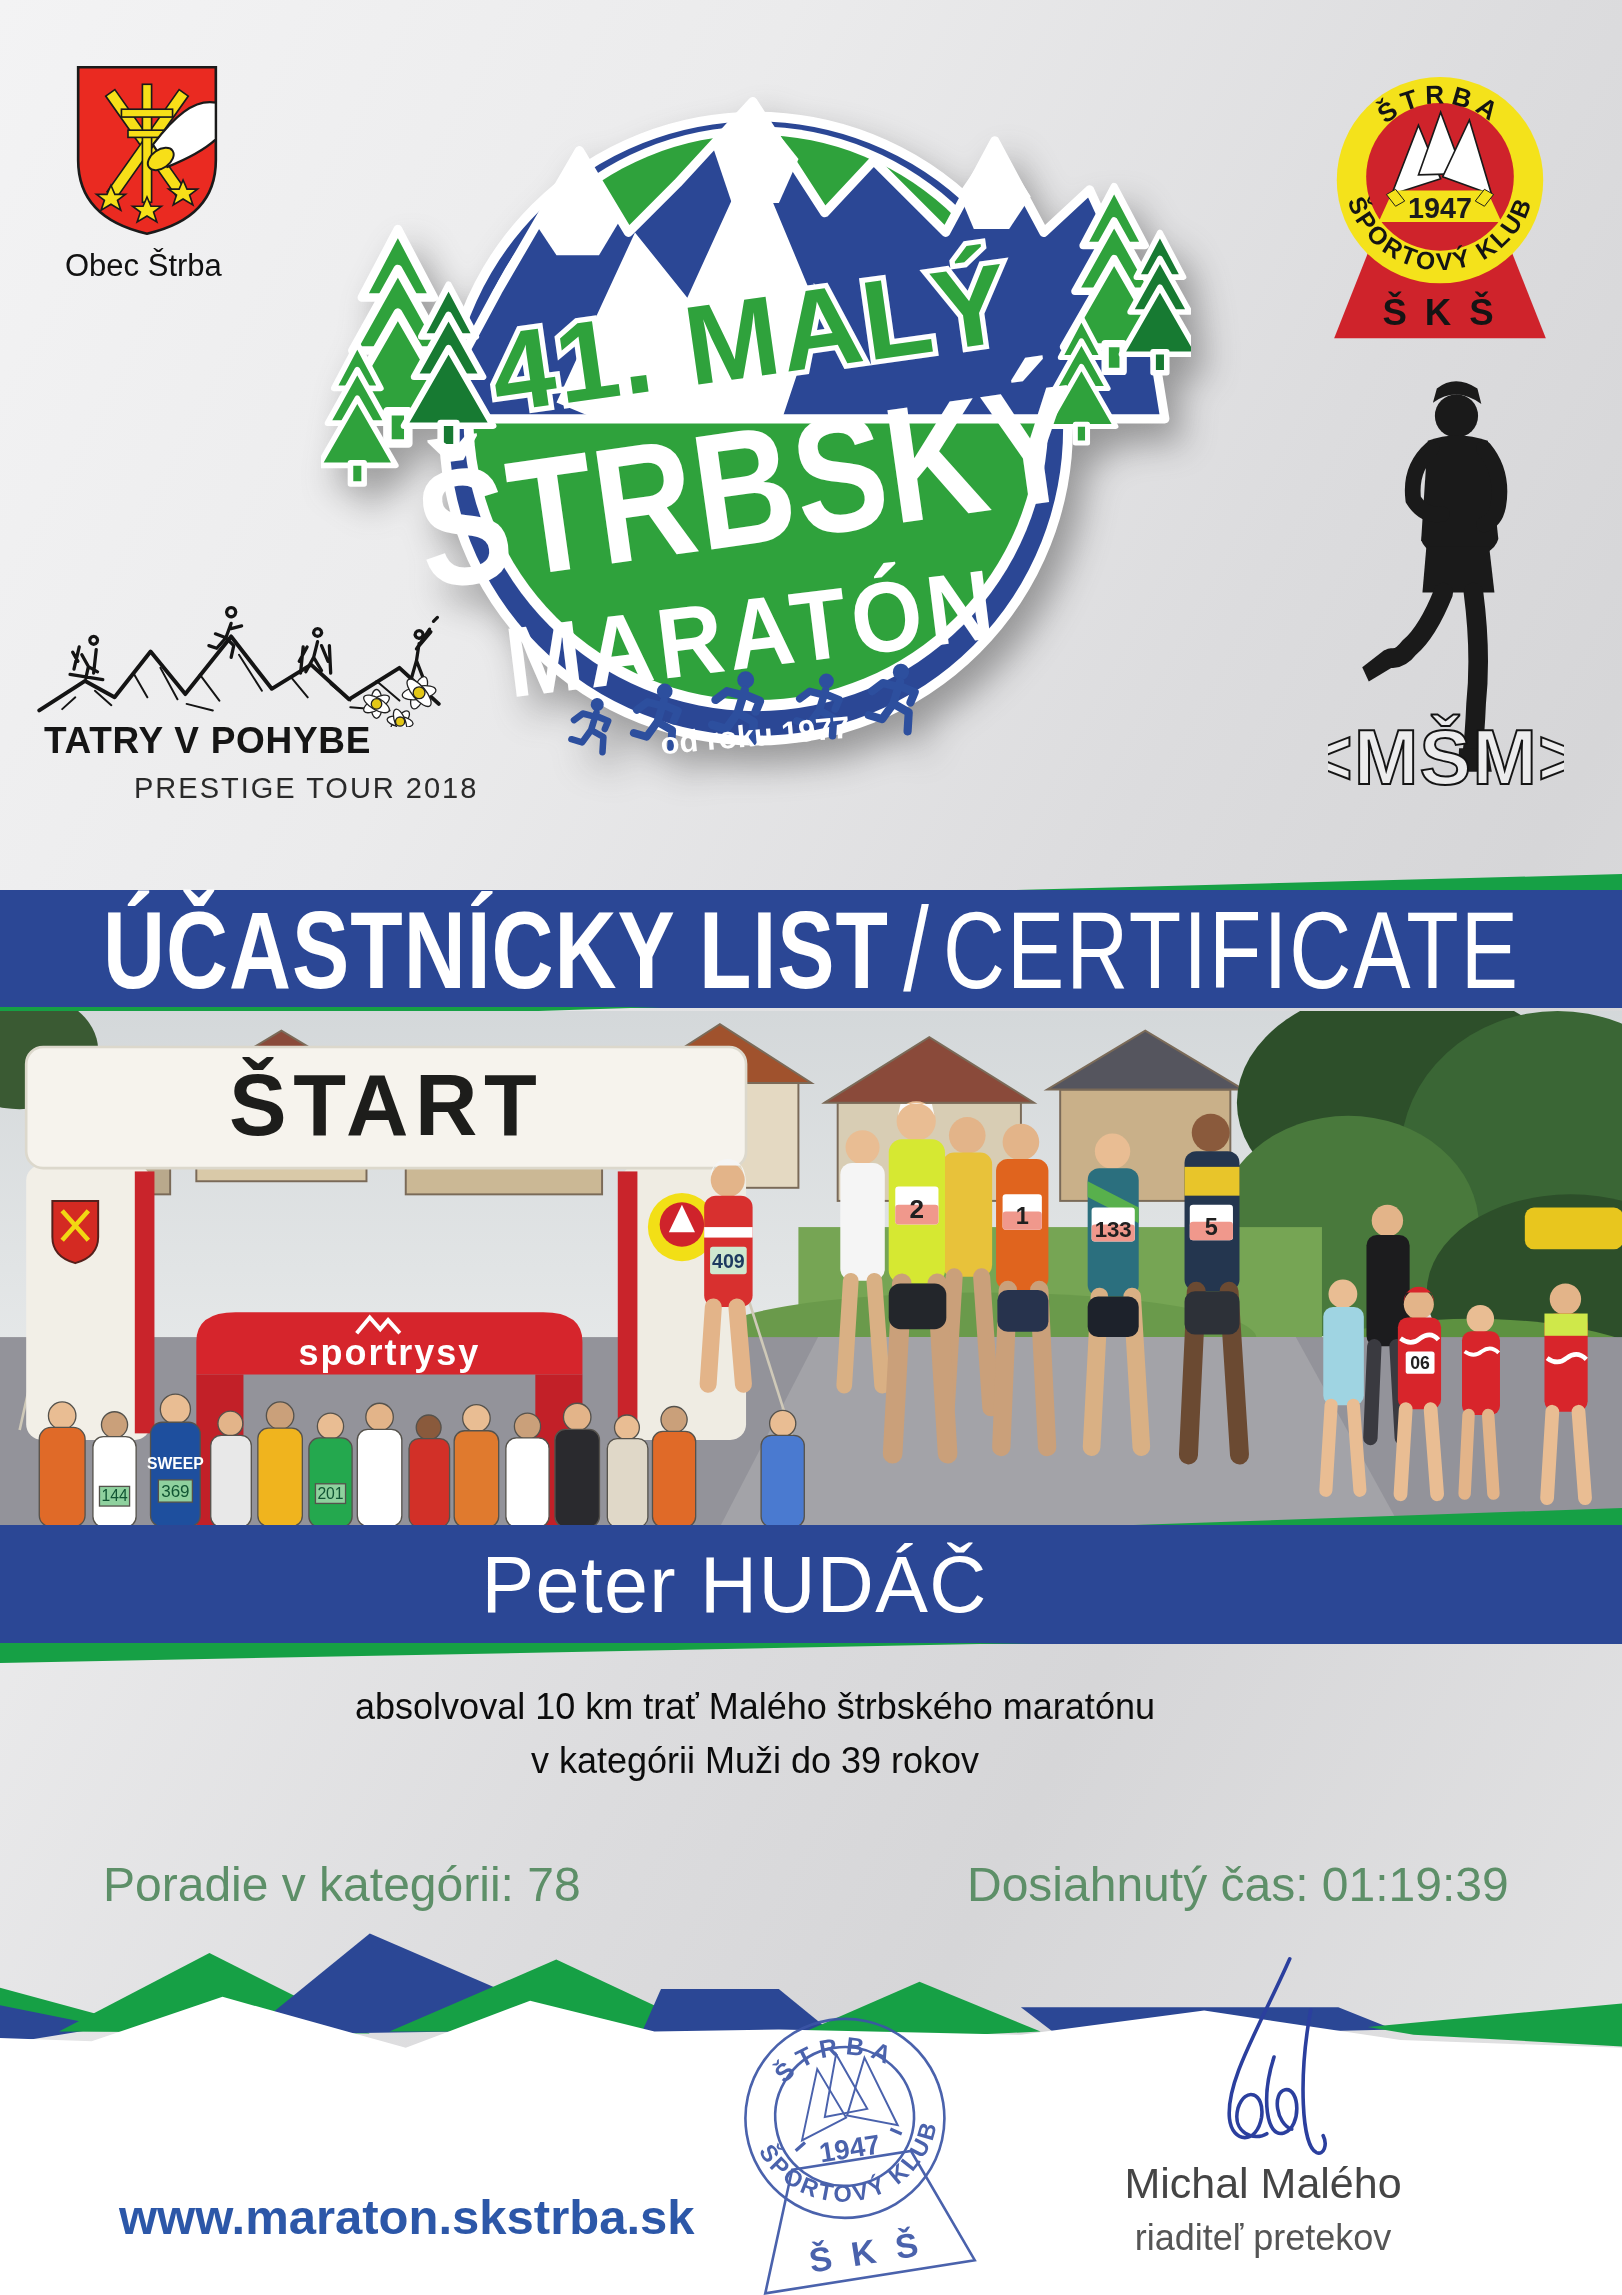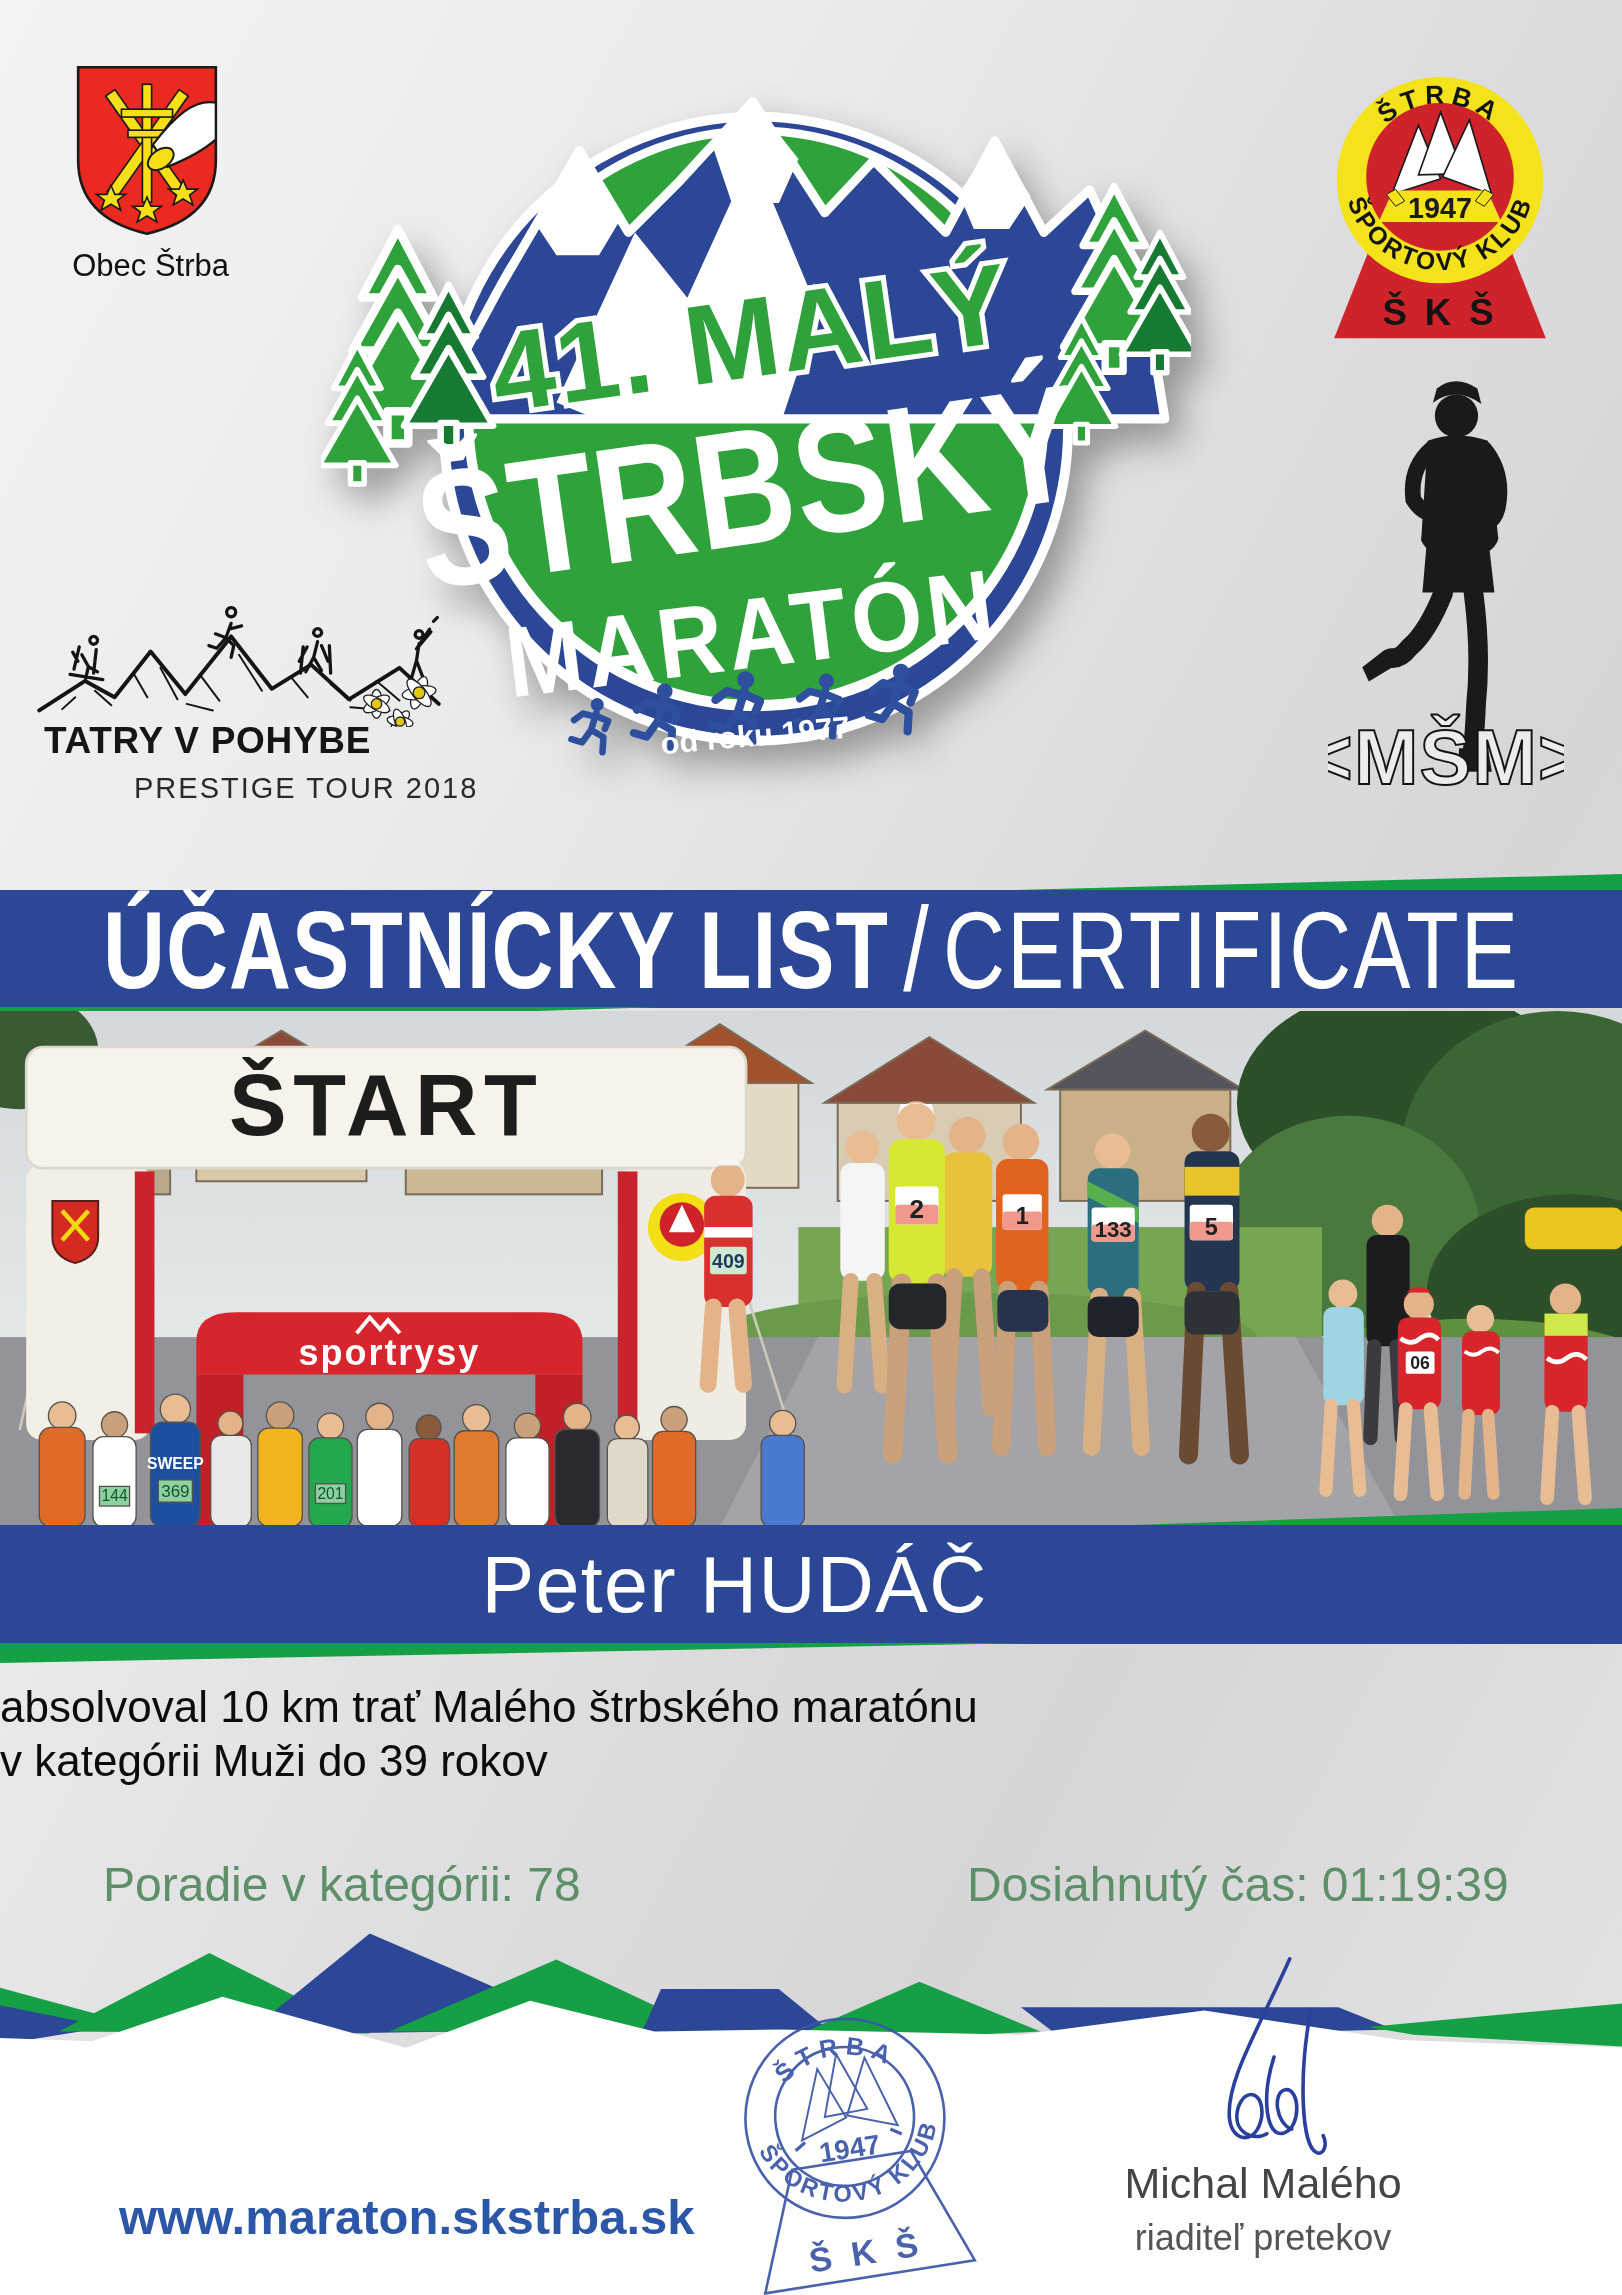--- a/index.html
+++ b/index.html
@@ -3,21 +3,21 @@
 <meta charset="utf-8">
 <style>
   html,body{margin:0;padding:0;background:#bdbdbf;}
   .page{position:relative;width:1623px;height:2295px;overflow:hidden;margin:0 auto;
         font-family:"Liberation Sans",sans-serif;
         background:linear-gradient(118deg,#f3f3f4 0%,#ebebec 28%,#dcdcde 55%,#d6d6d8 70%,#e4e4e5 100%);}
   .abs{position:absolute;}
   svg text{font-family:"Liberation Sans",sans-serif;}
 
   
-  .obec{left:65px;top:62px;width:164px;text-align:right;}
+  .obec{left:65px;top:62px;width:164px;text-align:left;}
   .obec-caption{margin-top:6.5px;font-size:31px;color:#111;}
 
   
   .tatry-title{left:44px;top:720px;width:366px;font-size:37px;font-weight:bold;color:#151515;letter-spacing:0.7px;}
   .tatry-sub{left:134px;top:772px;font-size:29px;color:#2a2a2a;letter-spacing:2px;}
 
   
   .band-blue{left:0;background:#2b4795;width:1623px;}
   .title-band{top:890px;height:118px;}
   .title-text{width:1623px;top:890px;height:118px;display:flex;align-items:center;justify-content:center;
@@ -32,21 +32,21 @@
   .wg2{left:0;top:1007px;width:661px;height:22px;clip-path:polygon(0 0,100% 0,0 100%);}
   .wg3{left:1112px;top:1508px;width:510px;height:17.7px;clip-path:polygon(0 100%,100% 0,100% 100%);}
   .wg4{left:0;top:1643px;width:1034px;height:20px;clip-path:polygon(0 0,100% 0,0 100%);}
 
   
   .name-band{top:1525px;height:119px;}
   .name-text{width:1469px;top:1525px;height:119px;display:flex;align-items:center;justify-content:center;
              color:#fff;font-size:79px;font-weight:400;letter-spacing:1.3px;}
 
   
-  .achv{left:0;top:1680px;width:1510px;text-align:left;color:#0c0c0c;font-size:44px;line-height:54px;}
+  .achv{left:0;top:1680px;width:1510px;text-align:center;color:#0c0c0c;font-size:36px;line-height:54px;}
 
   
   .result{color:#5d8f68;font-size:48px;white-space:nowrap;}
   .result-rank{left:103px;top:1857px;}
   .result-time{left:967px;top:1857px;}
 
   
   .footer-white{left:0;top:2087px;width:1623px;height:208px;background:#ffffff;}
   .place-date{left:84px;top:2094px;font-size:41px;color:#3a3a3a;}
   .website{left:84px;top:2189px;font-size:49px;font-weight:bold;color:#2c57a8;margin-left:35px;}

